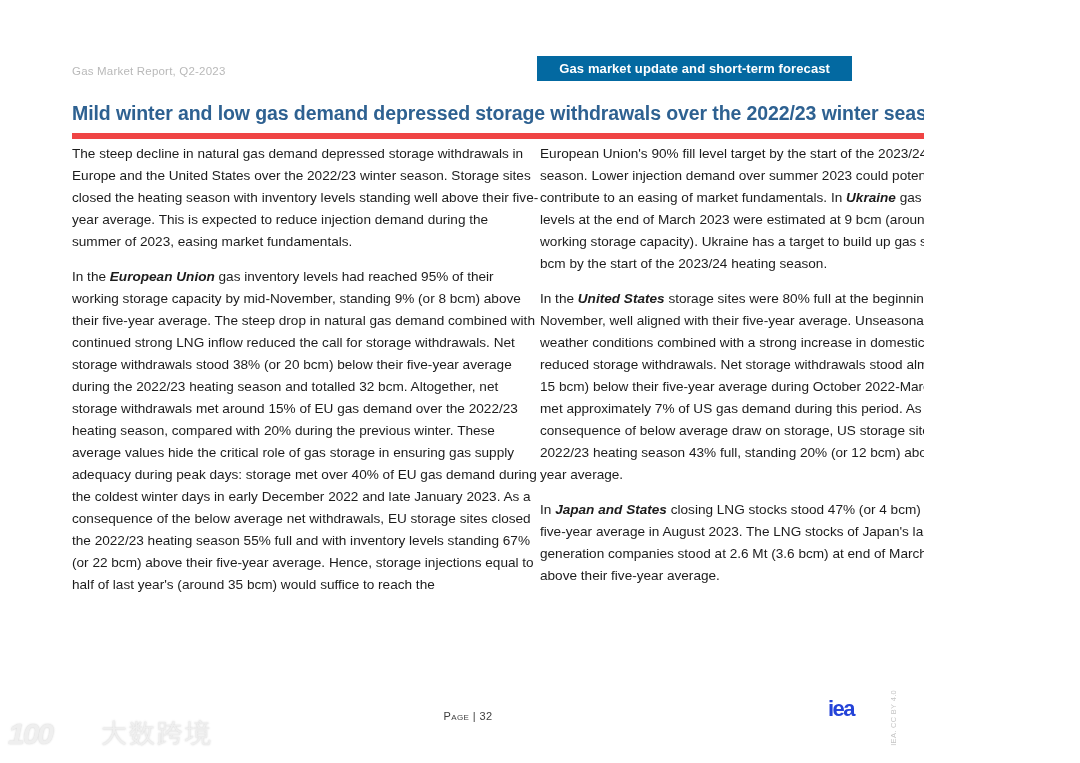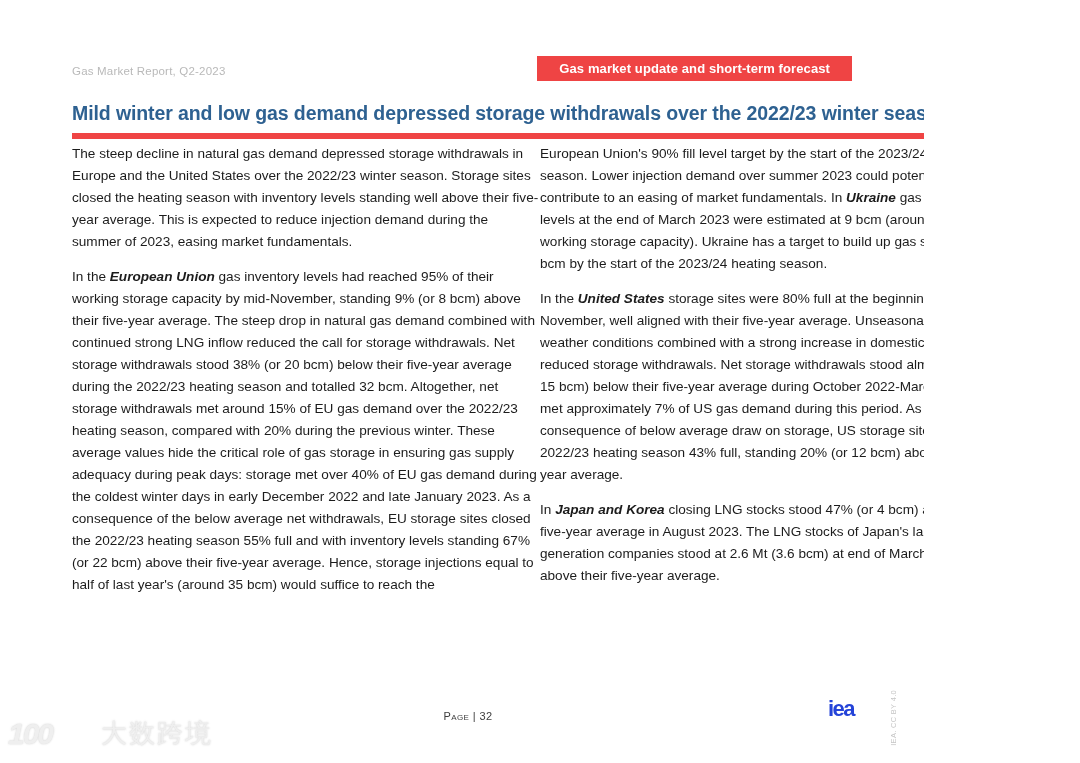--- a/index.html
+++ b/index.html
@@ -20,21 +20,21 @@
     font-size: 11.5px;
     color: #b9b9b9;
     letter-spacing: 0.2px;
   }
   .badge {
     position: absolute;
     right: 72px;
     top: 56px;
     height: 25px;
     line-height: 25px;
-    background: #ef4444;
+    background: #0369a1;
     color: #ffffff;
     font-size: 13px;
     font-weight: 600;
     padding: 0 22px;
     letter-spacing: 0.1px;
   }
   .headline {
     position: absolute;
     left: 72px;
     top: 102px;
@@ -140,21 +140,21 @@
     </div>
 
     <div class="col">
       <p>
         <span>European Union's 90% fill level target by the start of the 2023/24 heating season. Lower injection demand over summer 2023 could potentially contribute to an easing of market fundamentals. In </span><b>Ukraine</b><span> gas inventory levels at the end of March 2023 were estimated at 9 bcm (around 29% of working storage capacity). Ukraine has a target to build up gas storage of 15 bcm by the start of the 2023/24 heating season.</span>
       </p>
       <p>
         <span>In the </span><b>United States</b><span> storage sites were 80% full at the beginning of November, well aligned with their five-year average. Unseasonably mild weather conditions combined with a strong increase in domestic production reduced storage withdrawals. Net storage withdrawals stood almost 30% (or 15 bcm) below their five-year average during October 2022-March 2023, and met approximately 7% of US gas demand during this period. As a consequence of below average draw on storage, US storage sites closed the 2022/23 heating season 43% full, standing 20% (or 12 bcm) above their five-year average.</span>
       </p>
       <p>
-        <span>In </span><b>Japan and Korea</b><span> closing LNG stocks stood 47% (or 4 bcm) above their five-year average in August 2023. The LNG stocks of Japan's largest power generation companies stood at 2.6 Mt (3.6 bcm) at end of March 2023, 25% above their five-year average.</span>
+        <span>In </span><b>Japan and States</b><span> closing LNG stocks stood 47% (or 4 bcm) above their five-year average in August 2023. The LNG stocks of Japan's largest power generation companies stood at 2.6 Mt (3.6 bcm) at end of March 2023, 25% above their five-year average.</span>
       </p>
     </div>
 
   </div>
 
   <div class="page-label">Page | 32</div>
 
   <div class="iea-logo">iea</div>
 
   <div class="license-vertical">IEA. CC BY 4.0</div>

